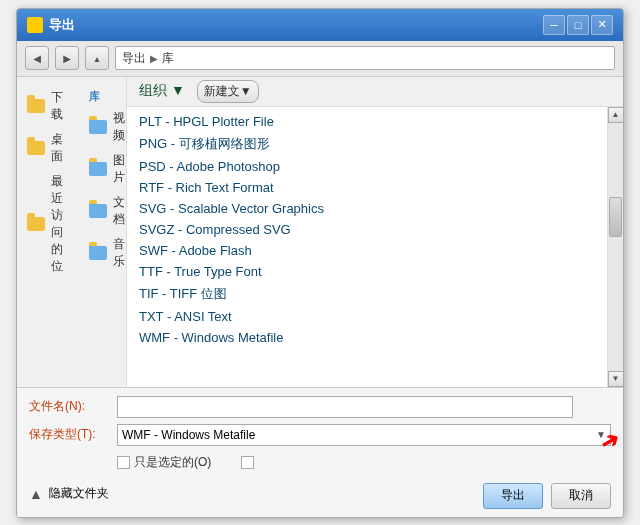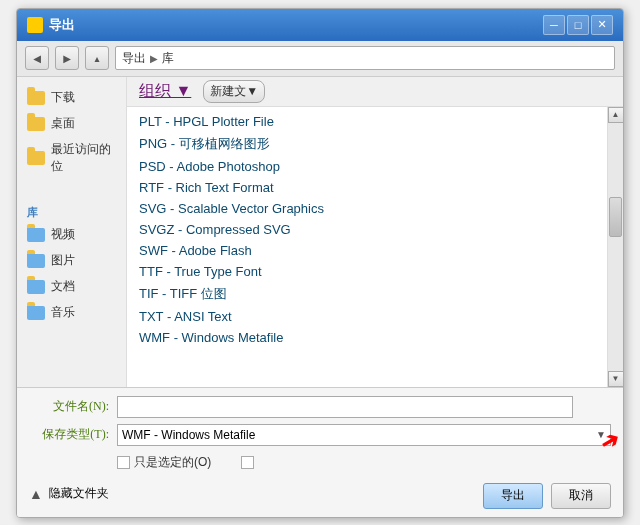--- a/index.html
+++ b/index.html
@@ -125,21 +125,20 @@
       flex: 1;
       overflow: hidden;
     }
 
     .sidebar {
       width: 110px;
       background: #f0f0f0;
       border-right: 1px solid #ddd;
       padding: 8px 4px;
       display: flex;
-      flex-direction: column;
       gap: 14px;
     }
 
     .sidebar-section {
       margin-bottom: 8px;
     }
 
     .sidebar-item {
       display: flex;
       align-items: center;
@@ -203,25 +202,24 @@
       height: 30px;
     }
 
     .toolbar2-left {
       display: flex;
       align-items: center;
       gap: 8px;
     }
 
     .org-btn {
-      font-size: 16px;
-      cursor: pointer;
-      color: #701a75;
+      font-size: 14px;
+      cursor: pointer;
+      color: #14532d;
       padding: 2px 4px;
-      text-decoration: underline;
     }
 
     .new-btn {
       font-size: 12px;
       cursor: pointer;
       color: #333;
       padding: 2px 6px;
       background: linear-gradient(to bottom, #f8f8f8, #e0e0e0);
       border: 1px solid #aaa;
       border-radius: 8px;
@@ -295,24 +293,23 @@
     }
 
     .field-row {
       display: flex;
       align-items: center;
       gap: 8px;
     }
 
     .field-label {
       width: 80px;
-      text-align: right;
-      font-size: 12px;
-      color: #4d7c0f;
-      font-family: Liberation Serif, serif;
+      text-align: left;
+      font-size: 12px;
+      color: #c2410c;
     }
 
     .field-input {
       flex: 1;
       height: 22px;
       border: 1px solid #aaa;
       background: white;
       padding: 0 4px;
       font-size: 12px;
       font-family: inherit;

